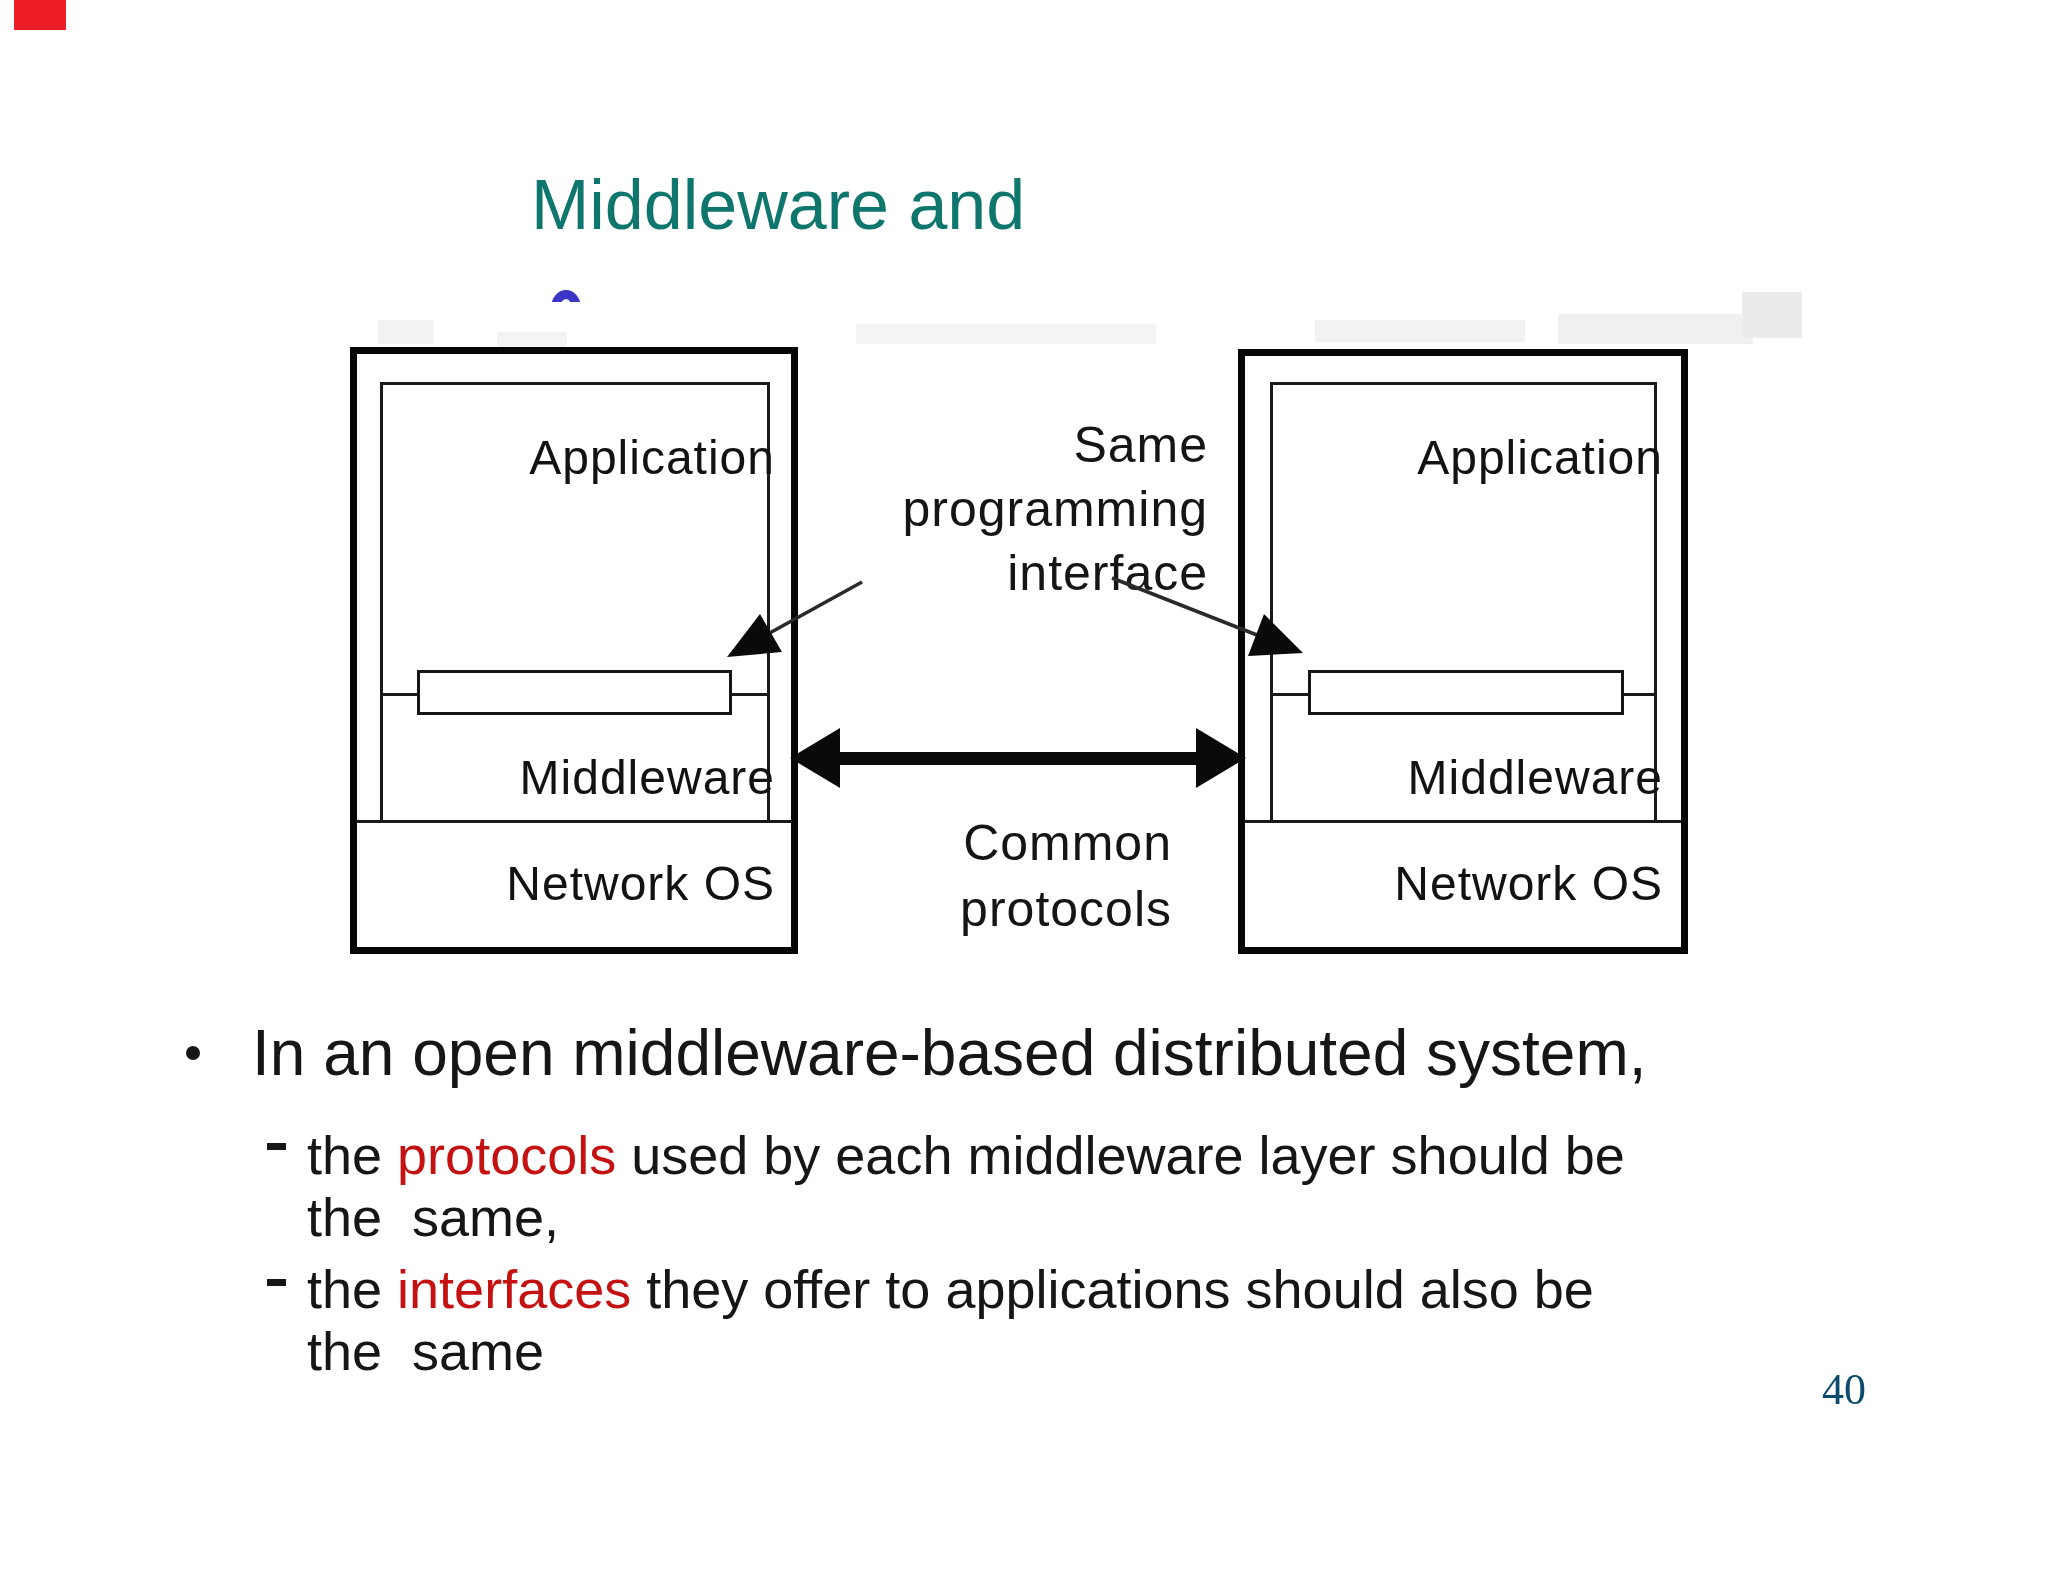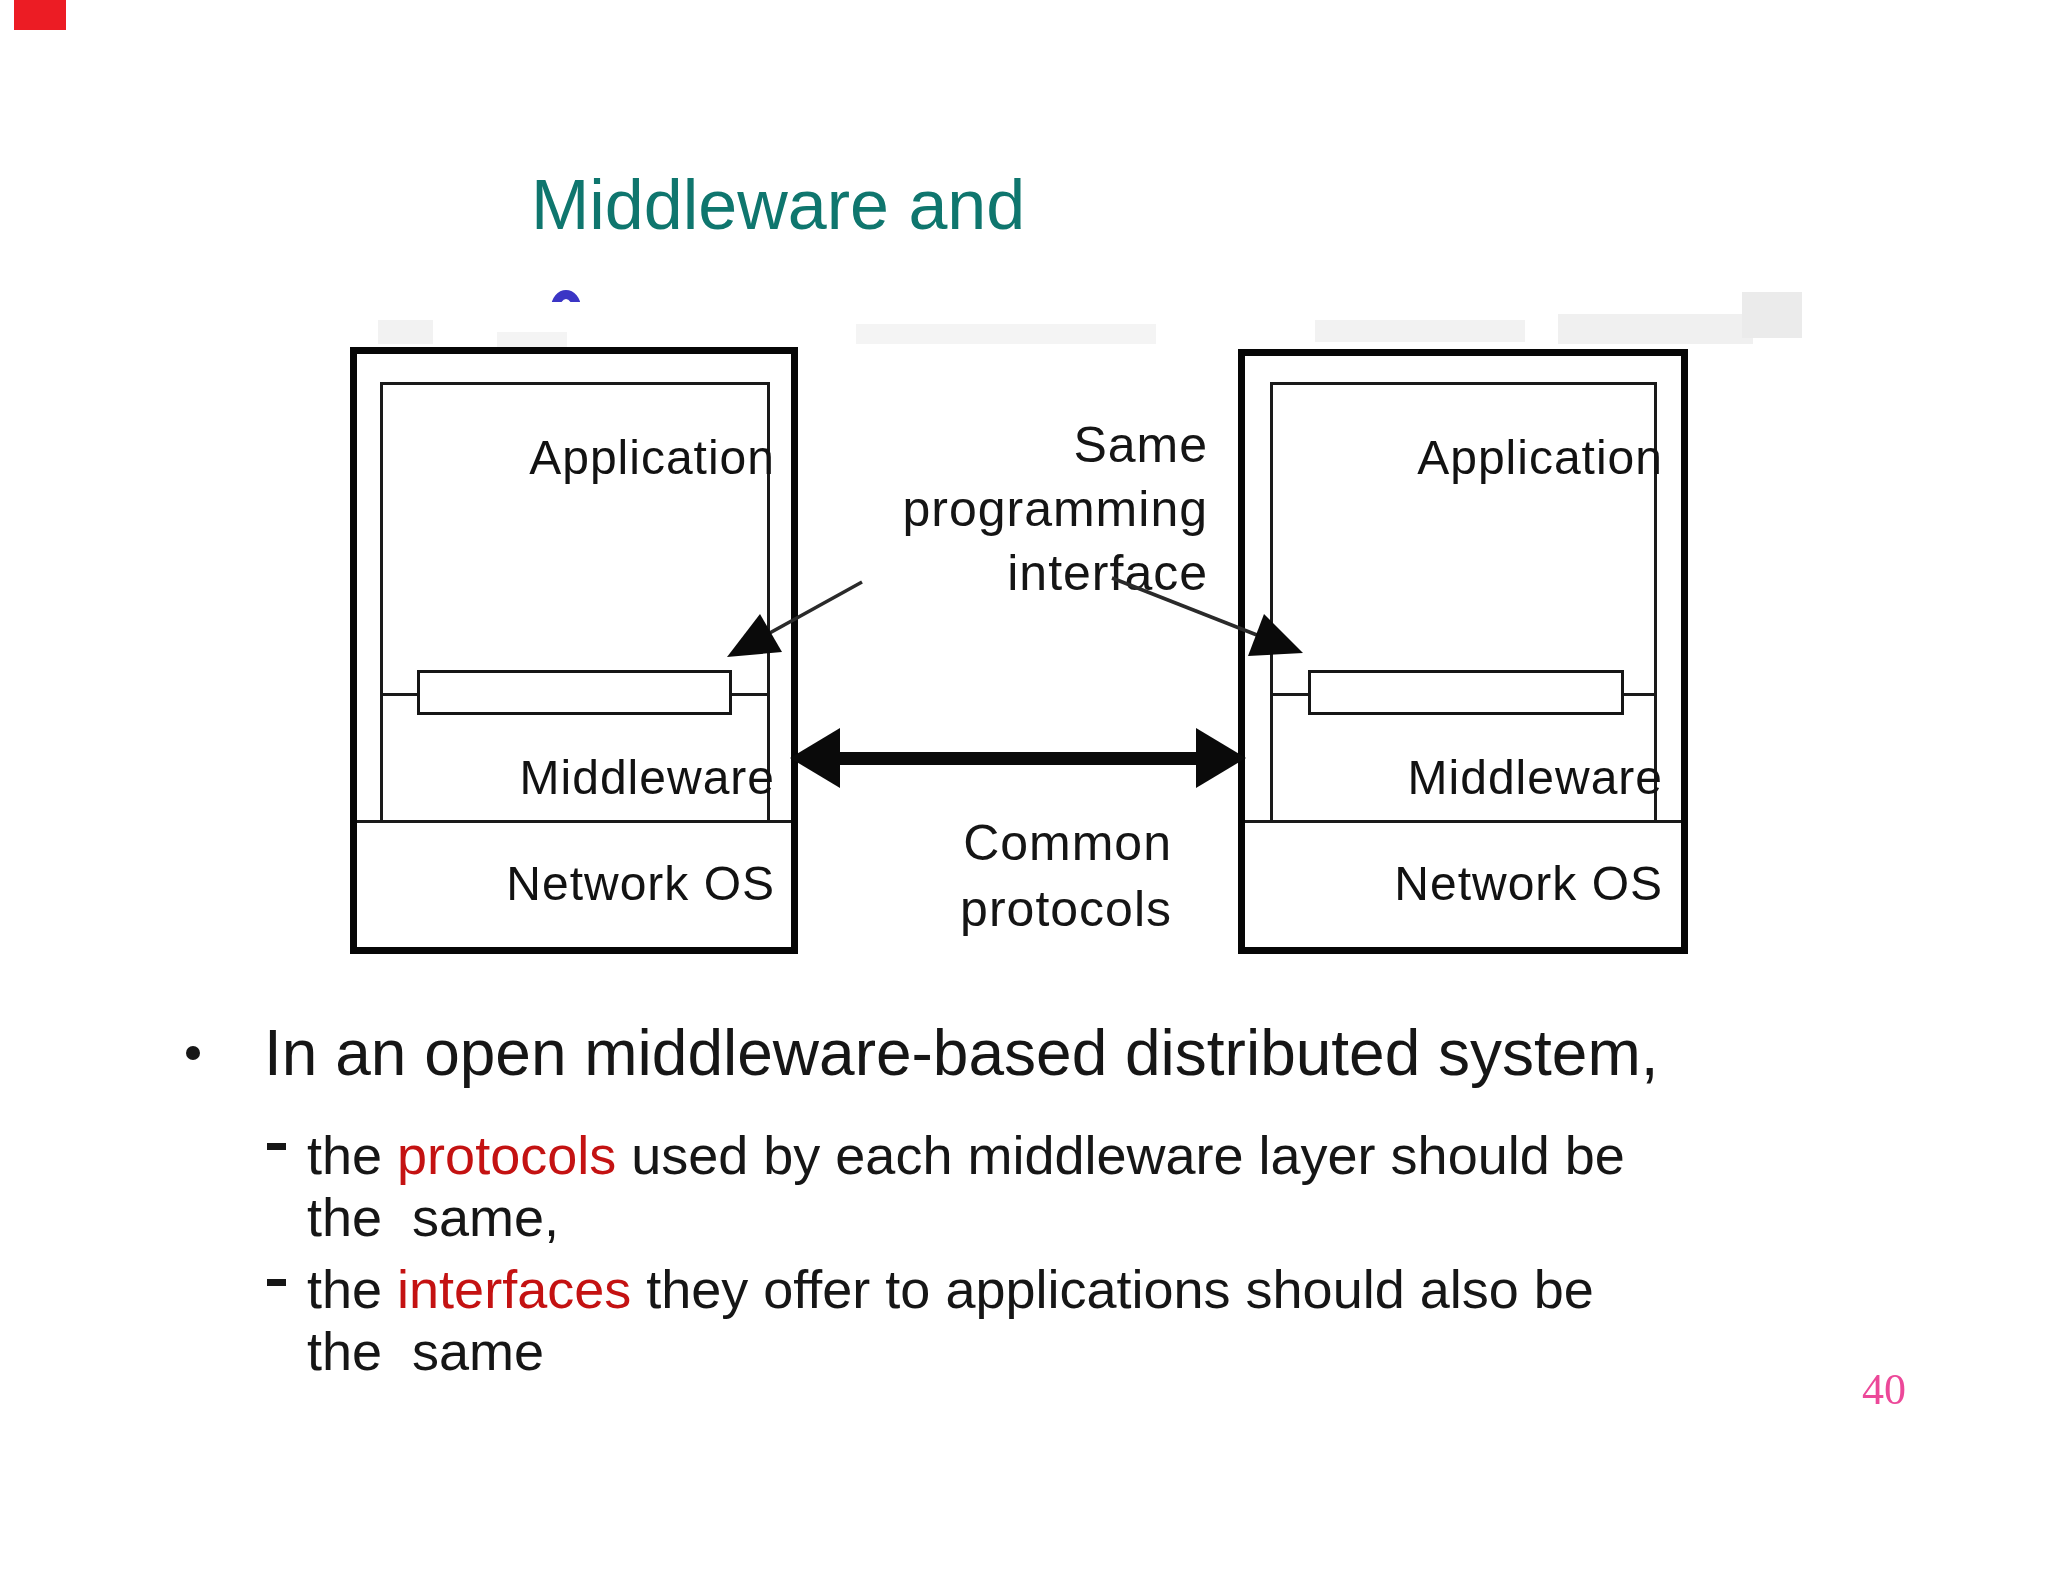--- a/index.html
+++ b/index.html
@@ -37,32 +37,32 @@
   }
   .ann-label{
     font-size:50px;color:#151515;text-align:right;letter-spacing:1px;
   }
   .ann-same{left:808px;top:413px;width:400px;line-height:64px;}
   .ann-common{left:872px;top:810px;width:300px;line-height:66px;}
 
   
   .bullet-dot{left:186px;top:1046px;width:14px;height:14px;border-radius:50%;background:#161616;}
   .main-bullet{
-    left:264px;top:1016px;width:1700px;font-size:64px;line-height:74px;color:#161616;
+    left:252px;top:1016px;width:1700px;font-size:64px;line-height:74px;color:#161616;
     white-space:nowrap;
   }
   .sub-dash{left:267px;width:19px;height:7px;background:#161616;}
   .sub-bullet{
     left:307px;width:1480px;font-size:54px;line-height:62px;color:#161616;
   }
   .hl{color:#c41212;text-align:right;}
 
   .page-number{
     left:1822px;top:1364px;font-family:"Liberation Serif",serif;
-    font-size:44px;color:#ec4899;margin-left:40px;
+    font-size:44px;color:#0c4a6e;
   }
 
   svg.arrows{left:0;top:0;pointer-events:none;}
 </style>
 </head>
 <body>
 
 <div class="abs red-mark"></div>
 
 <div class="abs slide-title">Middleware and</div>

